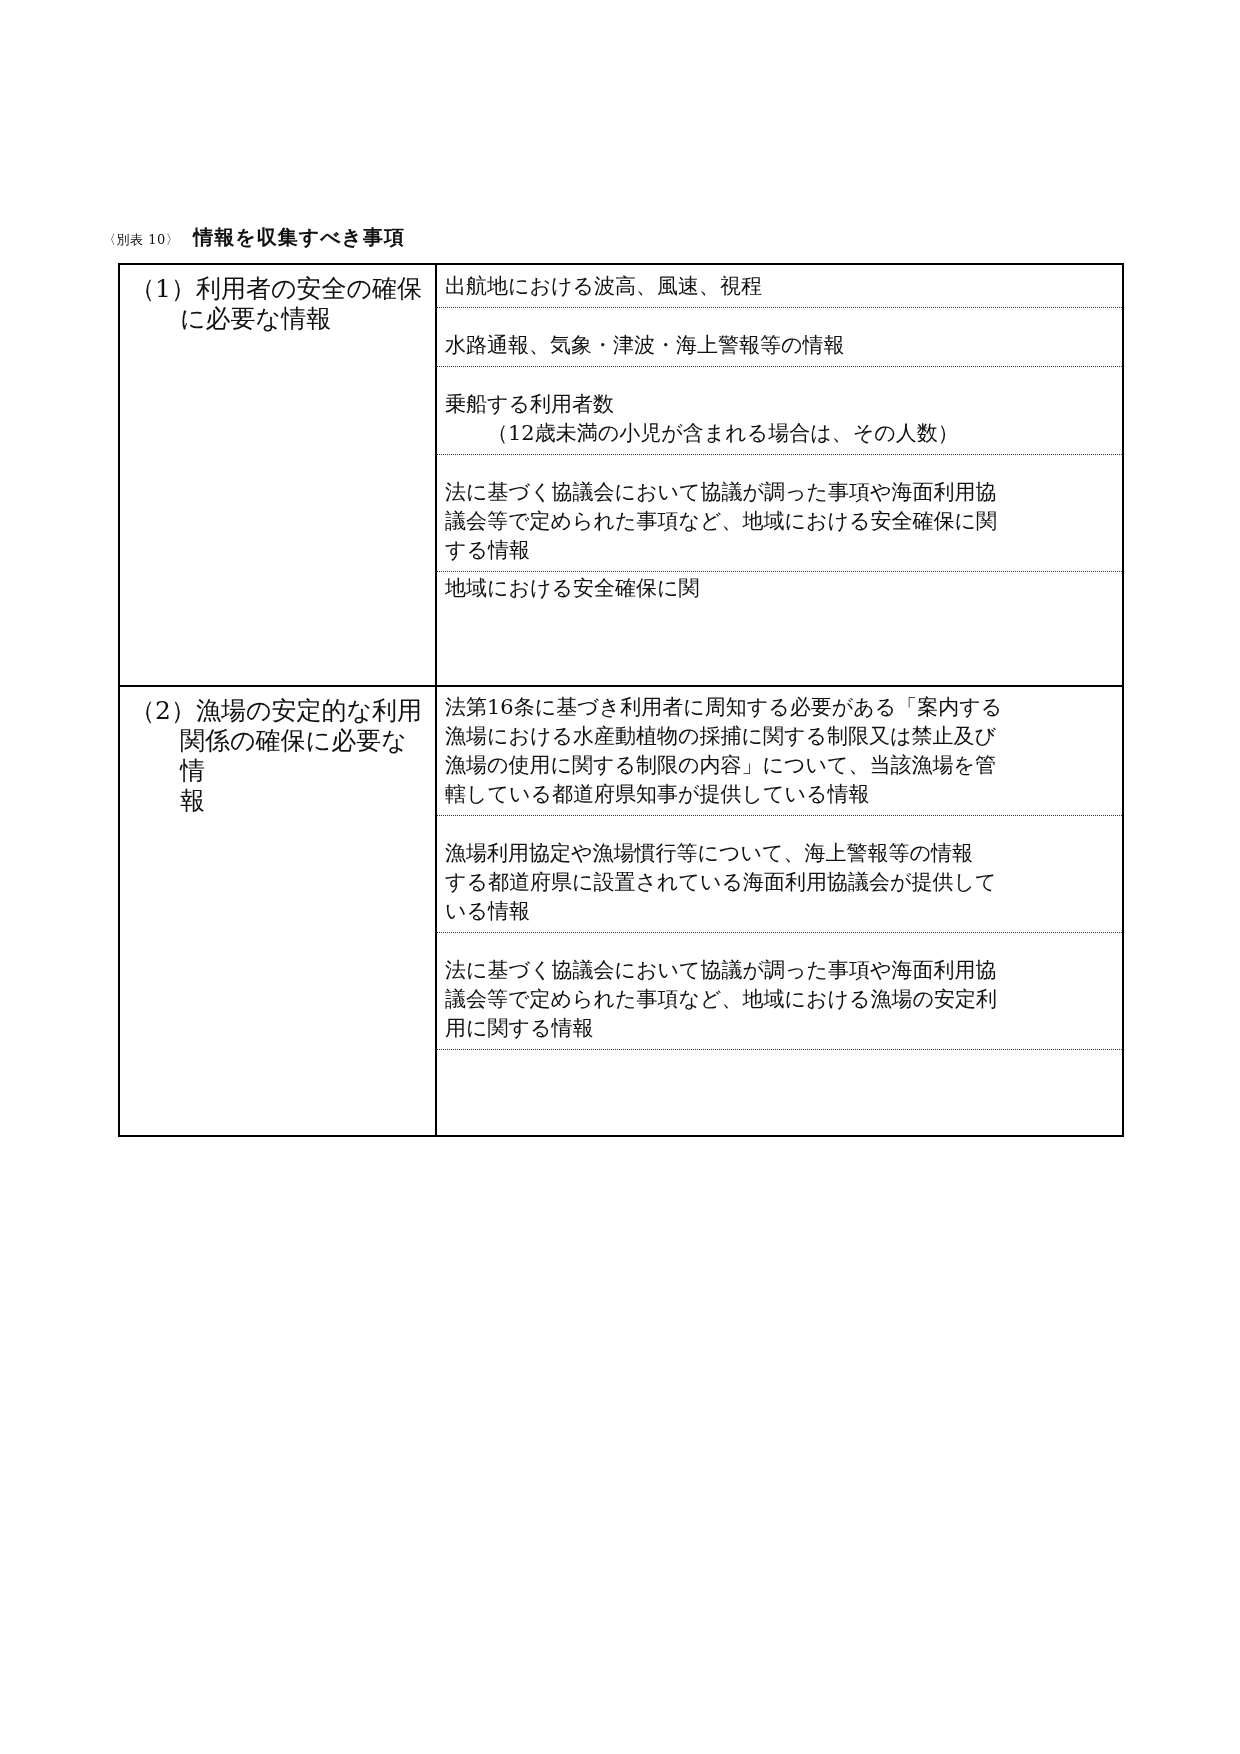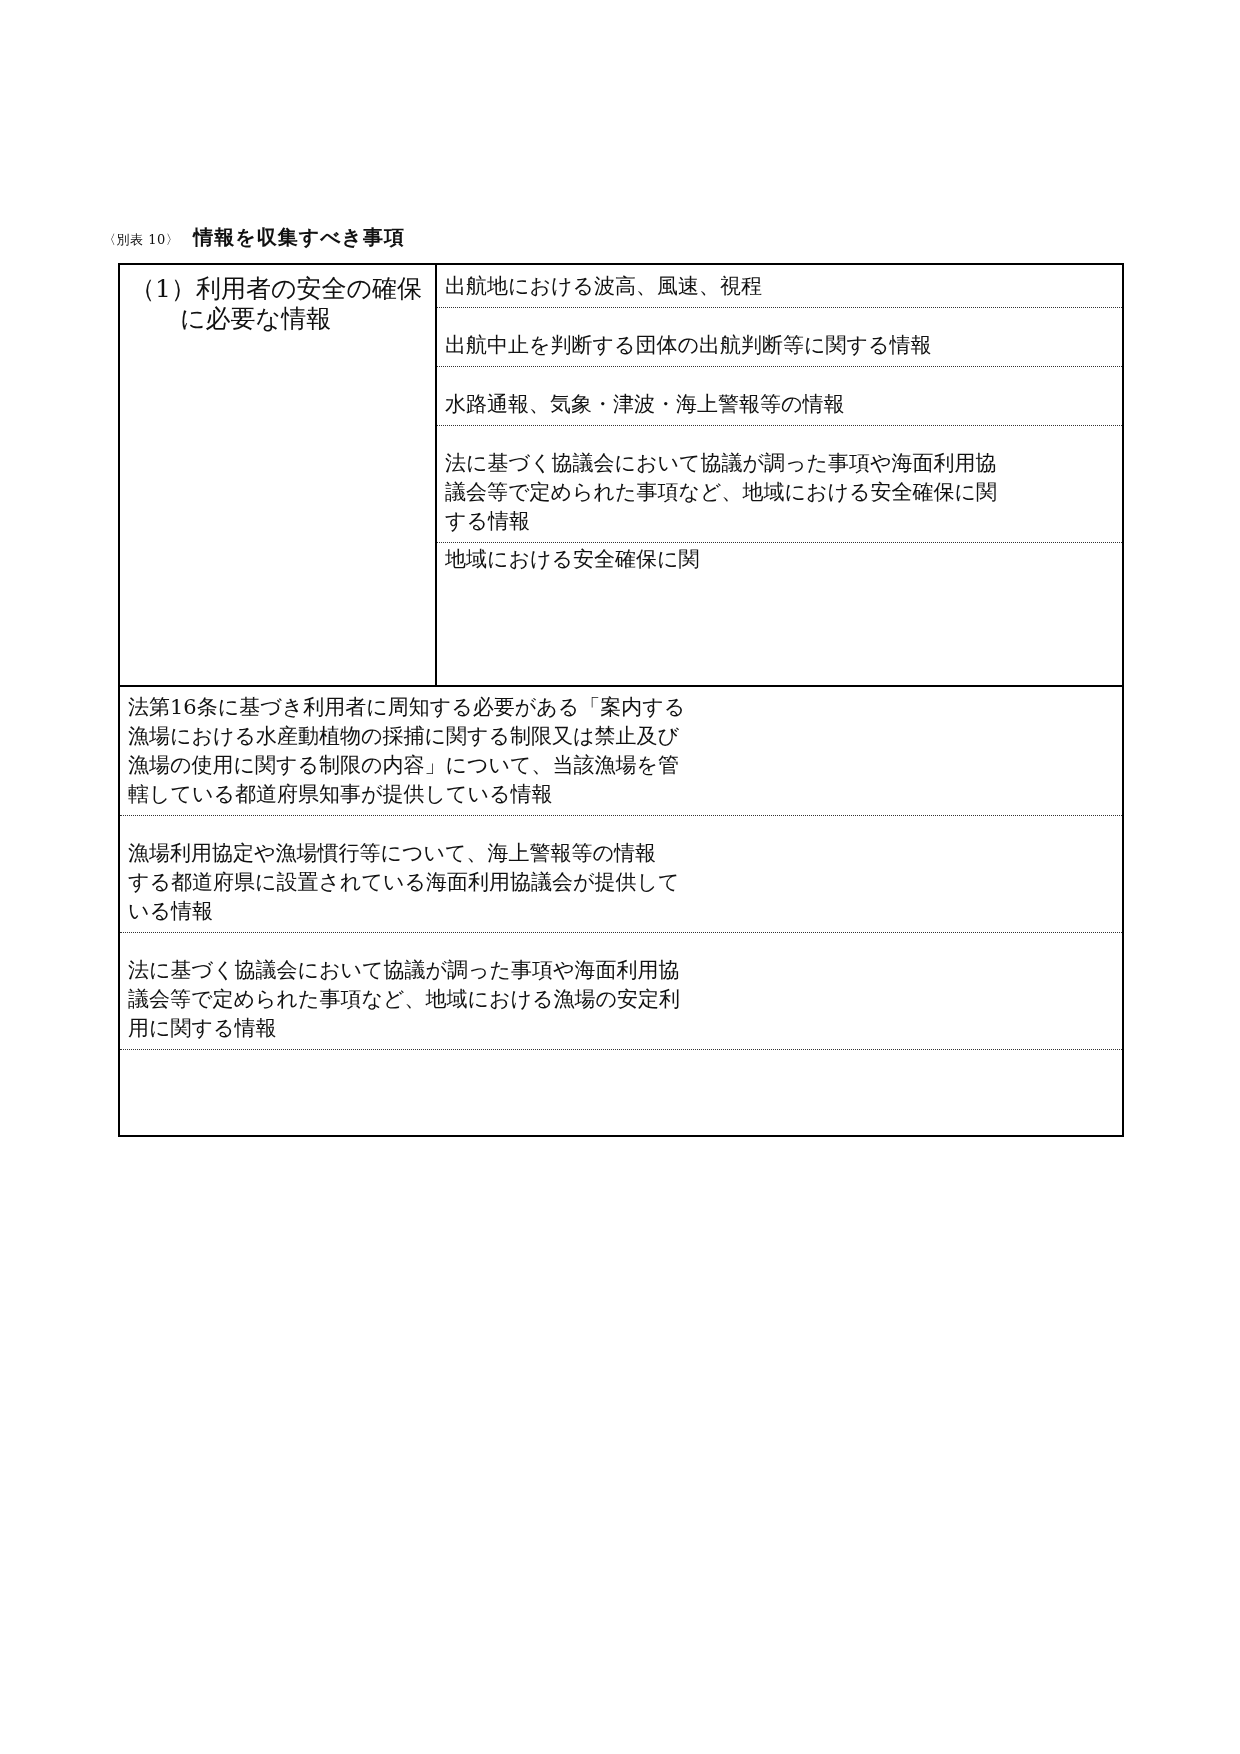--- a/index.html
+++ b/index.html
@@ -107,30 +107,36 @@
 
   <div class="doc-table">
 
     <div class="t-row row1">
       <div class="cell-left">
         <div class="label">（1）利用者の安全の確保
 に必要な情報</div>
       </div>
       <div class="cell-right">
         <div class="item first">出航地における波高、風速、視程</div>
-        <div class="item">出航中止を判断する団体の出航判断等に関する情報</div>
         <div class="item">水路通報、気象・津波・海上警報等の情報</div>
+        <div class="item">乗船する利用者数
+　　（12歳未満の小児が含まれる場合は、その人数）</div>
         <div class="item">法に基づく協議会において協議が調った事項や海面利用協
 議会等で定められた事項など、地域における安全確保に関
 する情報</div>
         <div class="item tight">地域における安全確保に関</div>
       </div>
     </div>
 
     <div class="t-row row2">
+      <div class="cell-left">
+        <div class="label">（2）漁場の安定的な利用
+関係の確保に必要な情
+報</div>
+      </div>
       <div class="cell-right">
         <div class="item first">法第16条に基づき利用者に周知する必要がある「案内する
 漁場における水産動植物の採捕に関する制限又は禁止及び
 漁場の使用に関する制限の内容」について、当該漁場を管
 轄している都道府県知事が提供している情報</div>
         <div class="item">漁場利用協定や漁場慣行等について、海上警報等の情報
 する都道府県に設置されている海面利用協議会が提供して
 いる情報</div>
         <div class="item">法に基づく協議会において協議が調った事項や海面利用協
 議会等で定められた事項など、地域における漁場の安定利

